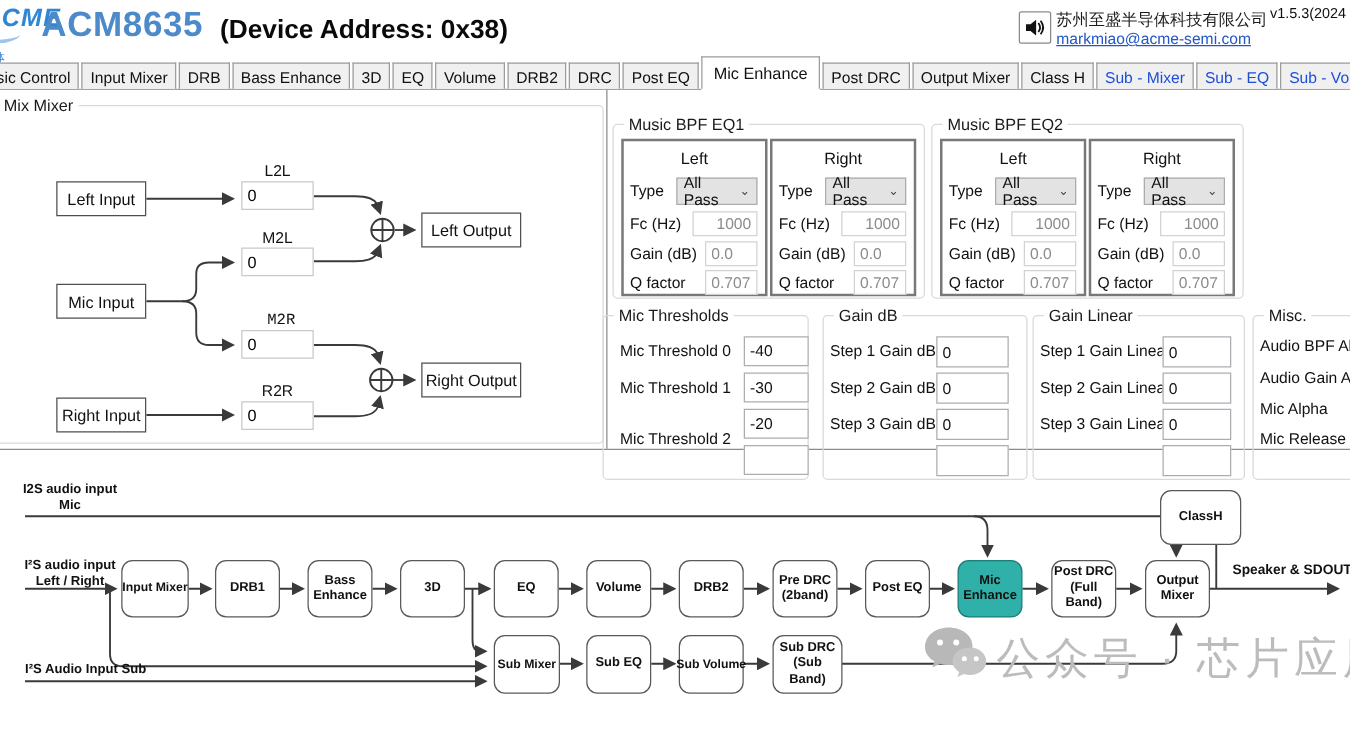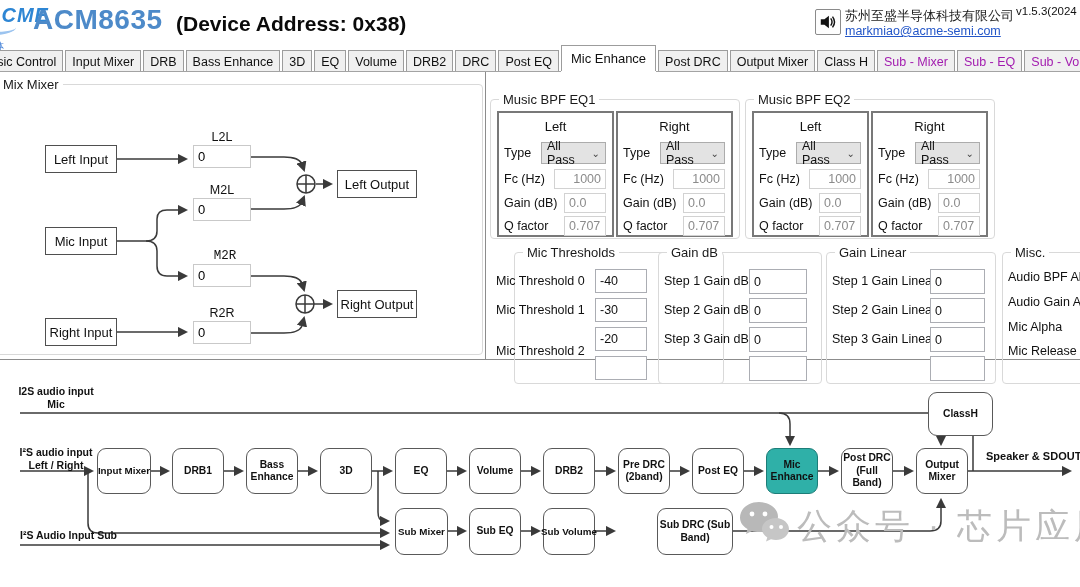--- a/index.html
+++ b/index.html
@@ -12,21 +12,21 @@
   .logo-sub{position:absolute;left:-27px;top:36px;font-size:9px;color:#3a7bd5;white-space:nowrap;}
   .title{font-size:28px;font-weight:bold;color:#4d8ac9;letter-spacing:.5px;}
   .subtitle{font-size:21px;font-weight:bold;color:#0a0a0a;}
   .company{font-size:13px;color:#1c1c1c;white-space:nowrap;}
   .email{font-size:12.5px;color:#2356c8;text-decoration:underline;white-space:nowrap;}
   .version{font-size:11.5px;color:#111;white-space:nowrap;overflow:hidden;width:66px;}
   .spk-btn{width:24px;height:24px;border:1px solid #8a8a8a;border-radius:2px;background:#fdfdfd;display:flex;align-items:center;justify-content:center;}
   
   .tabbar{position:absolute;left:-25px;top:46px;height:25px;display:flex;align-items:flex-end;gap:2px;z-index:6;white-space:nowrap;}
   .tab{height:19px;padding:1px 6px 0 6px;font-size:12.5px;background:#f0f0f0;border:1px solid #9c9c9c;border-bottom:none;display:flex;align-items:center;color:#111;}
-  .tab.sub{color:#a21caf;}
+  .tab.sub{color:#1d4ed8;}
   .tab.active{height:25px;background:#fff;z-index:7;position:relative;font-size:13px;padding:0 9px;box-shadow:0 2px 0 0 #fff;}
   .line{background:#a3a3a3;}
   
   .gbox{border:1px solid #d9d9d9;border-radius:4px;}
   .glabel{position:absolute;top:-8px;left:8px;background:#fff;padding:0 4px;font-size:13px;color:#1a1a1a;white-space:nowrap;}
   .chbox{position:absolute;border:2px solid #787878;background:#fff;}
   .chname{position:absolute;top:6px;left:0;width:100%;text-align:center;font-size:13px;color:#111;}
   .rlab{position:absolute;font-size:12.5px;color:#111;white-space:nowrap;}
   .tin{position:absolute;border:1px solid #abadb3;background:#fff;font-size:12.5px;font-family:inherit;color:#111;padding:1px 4px;box-sizing:border-box;outline:none;}
   .tin.dis{color:#8b8b8b;border-color:#d2d2d2;}
@@ -172,21 +172,21 @@
       <span class="chev">⌄</span>
     </div>
     <span class="rlab" style="left:5px;top:59px;">Fc (Hz)</span>
     <input class="tin dis ralign" style="left: 55px; top: 56px; width: 52px; height: 20px;" readonly="" value="1000">
     <span class="rlab" style="left:5px;top:83px;">Gain (dB)</span>
     <input class="tin dis" style="left: 65px; top: 80px; width: 42px; height: 20px;" readonly="" value="0.0">
     <span class="rlab" style="left:5px;top:106px;">Q factor</span>
     <input class="tin dis" style="left: 65px; top: 103px; width: 42px; height: 20px;" readonly="" value="0.707">
   </div>
 
-  <div class="abs gbox" style="left:514px;top:252px;width:163px;height:130px;padding-left:45px;">
+  <div class="abs gbox" style="left:482px;top:252px;width:163px;height:130px;">
     <span class="glabel">Mic Thresholds</span>
   </div>
   <span class="rlab" style="left:496px;top:274px;">Mic Threshold 0</span>
   <input class="tin" style="left: 595px; top: 269px; width: 52px; height: 24px;" value="-40">
   <span class="rlab" style="left:496px;top:303px;">Mic Threshold 1</span>
   <input class="tin" style="left: 595px; top: 298px; width: 52px; height: 24px;" value="-30">
   <span class="rlab" style="left:496px;top:332px;margin-top:12px;">Mic Threshold 2</span>
   <input class="tin" style="left: 595px; top: 327px; width: 52px; height: 24px;" value="-20">
   <div class="tin" style="left:595px;top:356px;width:52px;height:24px;"></div>
 
@@ -291,21 +291,21 @@
   <div class="fb" style="left:543px;top:448px;width:52px;height:46px;">DRB2</div>
   <div class="fb" style="left:618px;top:448px;width:52px;height:46px;">Pre DRC (2band)</div>
   <div class="fb" style="left:692px;top:448px;width:52px;height:46px;">Post EQ</div>
   <div class="fb hl" style="left:766px;top:448px;width:52px;height:46px;">Mic Enhance</div>
   <div class="fb" style="left:841px;top:448px;width:52px;height:46px;">Post DRC (Full Band)</div>
   <div class="fb" style="left:916px;top:448px;width:52px;height:46px;">Output Mixer</div>
 
   <div class="fb nowrap" style="left:395px;top:508px;width:53px;height:47px;">Sub Mixer</div>
   <div class="fb" style="left:469px;top:508px;width:52px;height:47px;">Sub EQ</div>
   <div class="fb nowrap" style="left:543px;top:508px;width:52px;height:47px;">Sub Volume</div>
-  <div class="fb" style="left:618px;top:508px;width:76px;height:47px;margin-left:39px;">Sub DRC (Sub Band)</div>
+  <div class="fb" style="left:618px;top:508px;width:56px;height:47px;">Sub DRC (Sub Band)</div>
 
   <div class="fb" style="left:928px;top:392px;width:65px;height:44px;">ClassH</div>
   <div class="dlab" style="left:986px;top:450px;white-space:nowrap;font-size:11px;">Speaker &amp; SDOUT</div>
 
   <svg class="wm-icon" style="left:738px;top:500px;" width="52" height="48" viewBox="0 0 52 48">
     <path d="M21,2 C10,2 2,9 2,17.5 C2,22.5 5,26.5 9.5,29 L8,34 L14,31 C16,31.6 18.5,32 21,32 C32,32 40,25 40,16.5 C40,9 32,2 21,2 z" fill="#b8b8b8"></path>
     <circle cx="14" cy="14" r="2.4" fill="#fff"></circle>
     <circle cx="27" cy="14" r="2.4" fill="#fff"></circle>
     <path d="M38,18 C45,18 51,23 51,29 C51,35.5 45,40 38,40 C36.2,40 34.5,39.7 33,39.2 L28,41.5 L29.3,37.5 C26,35.5 24,32.5 24,29 C24,23 30,18 38,18 z" fill="#c6c6c6"></path>
     <circle cx="33.5" cy="27" r="2" fill="#fff"></circle>

